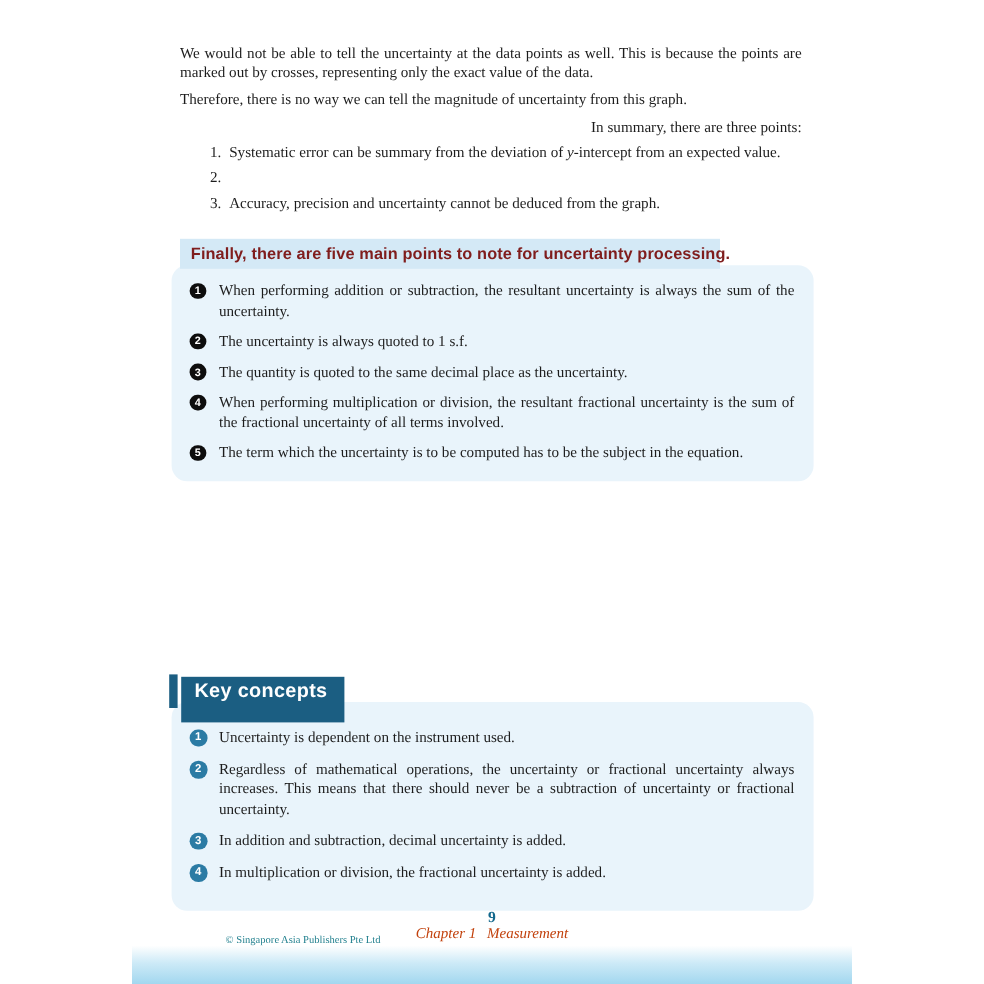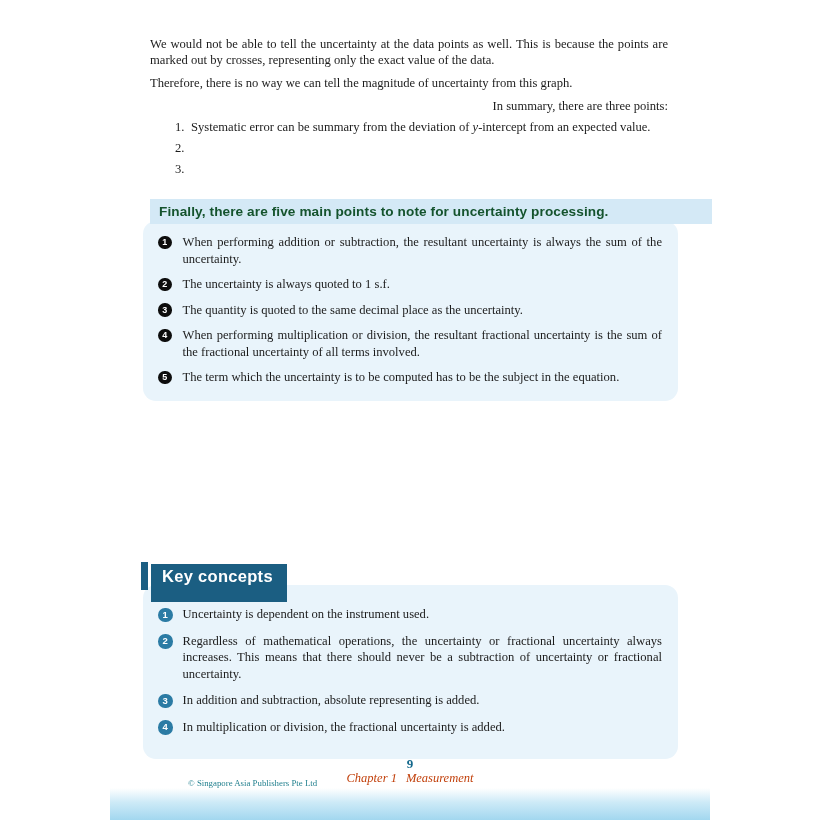--- a/index.html
+++ b/index.html
@@ -9,22 +9,22 @@
   
   .intro{position:absolute;left:150px;top:36px;width:522px;}
   .intro p{margin:0 4px 7px 0;font-size:12.6px;line-height:16px;text-align:justify;}
   .intro p.no-just{text-align:right;margin-bottom:5px;}
   .summary-list{margin:0;padding:0;list-style:none;}
   .summary-list li{display:flex;margin-bottom:5px;font-size:12.6px;line-height:16px;white-space:nowrap;}
   .li-num{flex:0 0 auto;width:16px;margin-left:25px;}
 
   
   .finally-wrap{position:absolute;left:143px;top:199px;width:535px;}
-  .finally-title{position:relative;z-index:2;margin-left:7px;width:562px;height:25px;
-      box-sizing:border-box;background:#d4e9f6;color:#14532d;
+  .finally-title{position:relative;z-index:2;margin-left:7px;width:450px;height:25px;
+      box-sizing:border-box;background:#d4e9f6;color:#7f1d1d;
       font-family:"Liberation Sans",sans-serif;font-weight:bold;font-size:13.6px;
       line-height:25px;padding-left:9px;letter-spacing:0.1px;white-space:nowrap;}
   .finally-body{position:relative;z-index:1;margin-top:-3px;background:#e9f4fb;
       border-radius:13px;padding:13px 16px 13px 12px;}
   .point{display:flex;margin-bottom:9px;font-size:12.6px;line-height:16.5px;}
   .point:last-child{margin-bottom:2px;}
   .bullet{flex:0 0 auto;width:13.5px;height:13.5px;border-radius:50%;background:#0d0d0d;
       color:#ffffff;font-family:"Liberation Sans",sans-serif;font-size:9px;font-weight:bold;
       display:flex;align-items:center;justify-content:center;margin:1.5px 11px 0 3px;}
   .bullet.teal{background:#2b7ba4;width:14.5px;height:14.5px;font-size:9.5px;margin-right:10px;}
@@ -64,20 +64,21 @@
     <ol class="summary-list">
       <li>
         <span class="li-num">1.</span>
         <span class="li-text"><span>Systematic error can be summary from the deviation of </span><i>y</i><span>-intercept from an expected value.</span></span>
       </li>
       <li>
         <span class="li-num">2.</span>
       </li>
       <li>
         <span class="li-num">3.</span>
+        <span class="li-text">Accuracy, precision and uncertainty cannot be deduced from the graph.</span>
       </li>
     </ol>
   </section>
 
   <section class="finally-wrap">
     <div class="finally-title">Finally, there are five main points to note for uncertainty processing.</div>
     <div class="finally-body">
       <div class="point">
         <span class="bullet">1</span>
         <span class="ptext">When performing addition or subtraction, the resultant uncertainty is always the sum of the uncertainty.</span>
@@ -110,21 +111,21 @@
       <div class="point">
         <span class="bullet teal">1</span>
         <span class="ptext">Uncertainty is dependent on the instrument used.</span>
       </div>
       <div class="point">
         <span class="bullet teal">2</span>
         <span class="ptext">Regardless of mathematical operations, the uncertainty or fractional uncertainty always increases. This means that there should never be a subtraction of uncertainty or fractional uncertainty.</span>
       </div>
       <div class="point">
         <span class="bullet teal">3</span>
-        <span class="ptext">In addition and subtraction, absolute representing is added.</span>
+        <span class="ptext">In addition and subtraction, decimal uncertainty is added.</span>
       </div>
       <div class="point">
         <span class="bullet teal">4</span>
         <span class="ptext">In multiplication or division, the fractional uncertainty is added.</span>
       </div>
     </div>
   </section>
 
   <div class="page-num">9</div>
   <div class="chapter">

